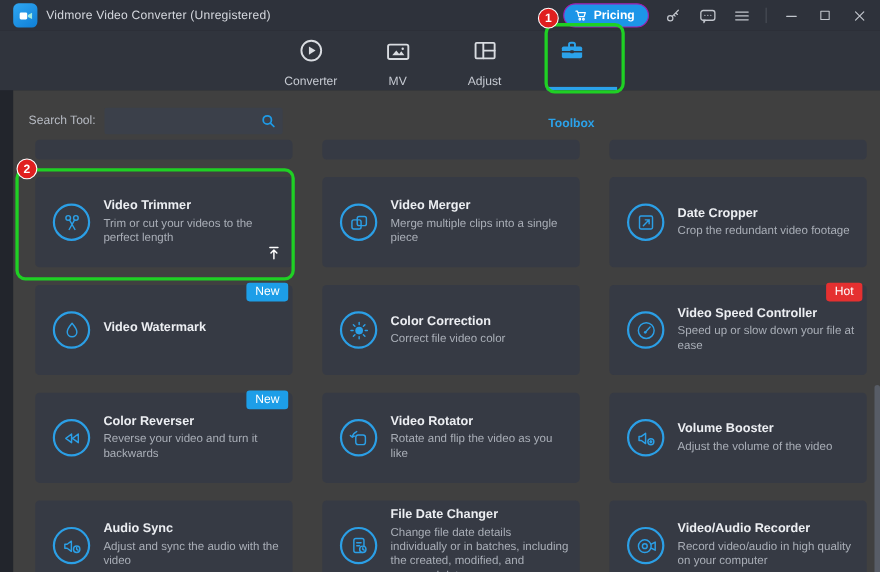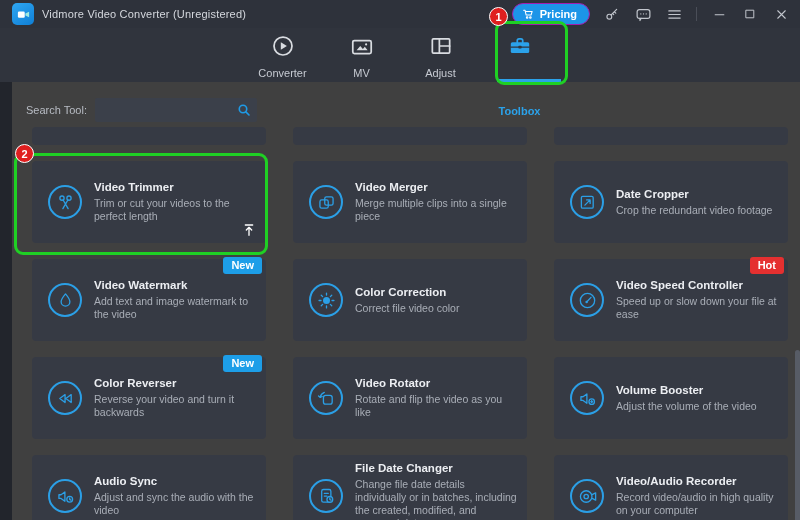--- a/index.html
+++ b/index.html
@@ -48,21 +48,21 @@
     grid-template-columns:repeat(3,234px);grid-template-rows:18px repeat(4,82px);gap:16px 27px;}
   .card{position:relative;background:#363a44;border-radius:4px;display:flex;align-items:center;
     padding:0 10px 0 16px;box-sizing:border-box;cursor:pointer;}
   .card.stub{padding:0;}
   .icon-circle{flex:0 0 34px;width:34px;height:34px;border:2px solid #2b9fe6;border-radius:50%;
     display:flex;align-items:center;justify-content:center;box-sizing:border-box;}
   .icon-circle svg{stroke:#2b9fe6;fill:none;stroke-width:1.5;stroke-linecap:round;stroke-linejoin:round;}
   .tool-text{margin-left:12px;min-width:0;}
   .tool-title{font-size:11.5px;font-weight:bold;color:#eceef2;margin-bottom:4px;}
   .tool-desc{font-size:10.5px;line-height:13px;color:#a9aeb7;}
-  .badge{position:absolute;top:-2px;right:4px;font-size:11px;font-weight:bold;color:#fff;
+  .badge{position:absolute;top:-2px;right:4px;font-size:11px;font-weight:normal;color:#fff;
     padding:2px 8px 3px;border-radius:3px;line-height:12px;}
   .badge.new{background:#1d9ee8;}
   .badge.hot{background:#e53030;}
   .corner-arrow{position:absolute;right:9px;bottom:5px;width:16px;height:16px;}
   
   .scrollbar-thumb{position:absolute;left:783px;top:268px;width:5px;height:185px;background:#575c66;border-radius:3px;cursor:pointer;}
 </style>
 </head>
 <body>
 
@@ -237,21 +237,20 @@
 
     <div class="card">
       <span class="badge new">New</span>
       <span class="icon-circle">
         <svg width="21" height="21" viewBox="0 0 24 24">
             <path d="M12 4.5c-2.8 3.3-5 6.3-5 9a5 5 0 0 0 10 0c0-2.7-2.2-5.7-5-9z"></path>
           </svg>
       </span>
       <div class="tool-text">
         <div class="tool-title">Video Watermark</div>
-        <div class="tool-desc">Add text and image watermark to the video</div>
       </div>
     </div>
     <div class="card">
       <span class="icon-circle">
         <svg width="21" height="21" viewBox="0 0 24 24">
             <circle cx="12" cy="12" r="4" fill="#2b9fe6" stroke="none"></circle>
             <path d="M12 3.5v2.2M12 18.3v2.2M3.5 12h2.2M18.3 12h2.2M6 6l1.6 1.6M16.4 16.4L18 18M18 6l-1.6 1.6M7.6 16.4L6 18"></path>
           </svg>
       </span>
       <div class="tool-text">

